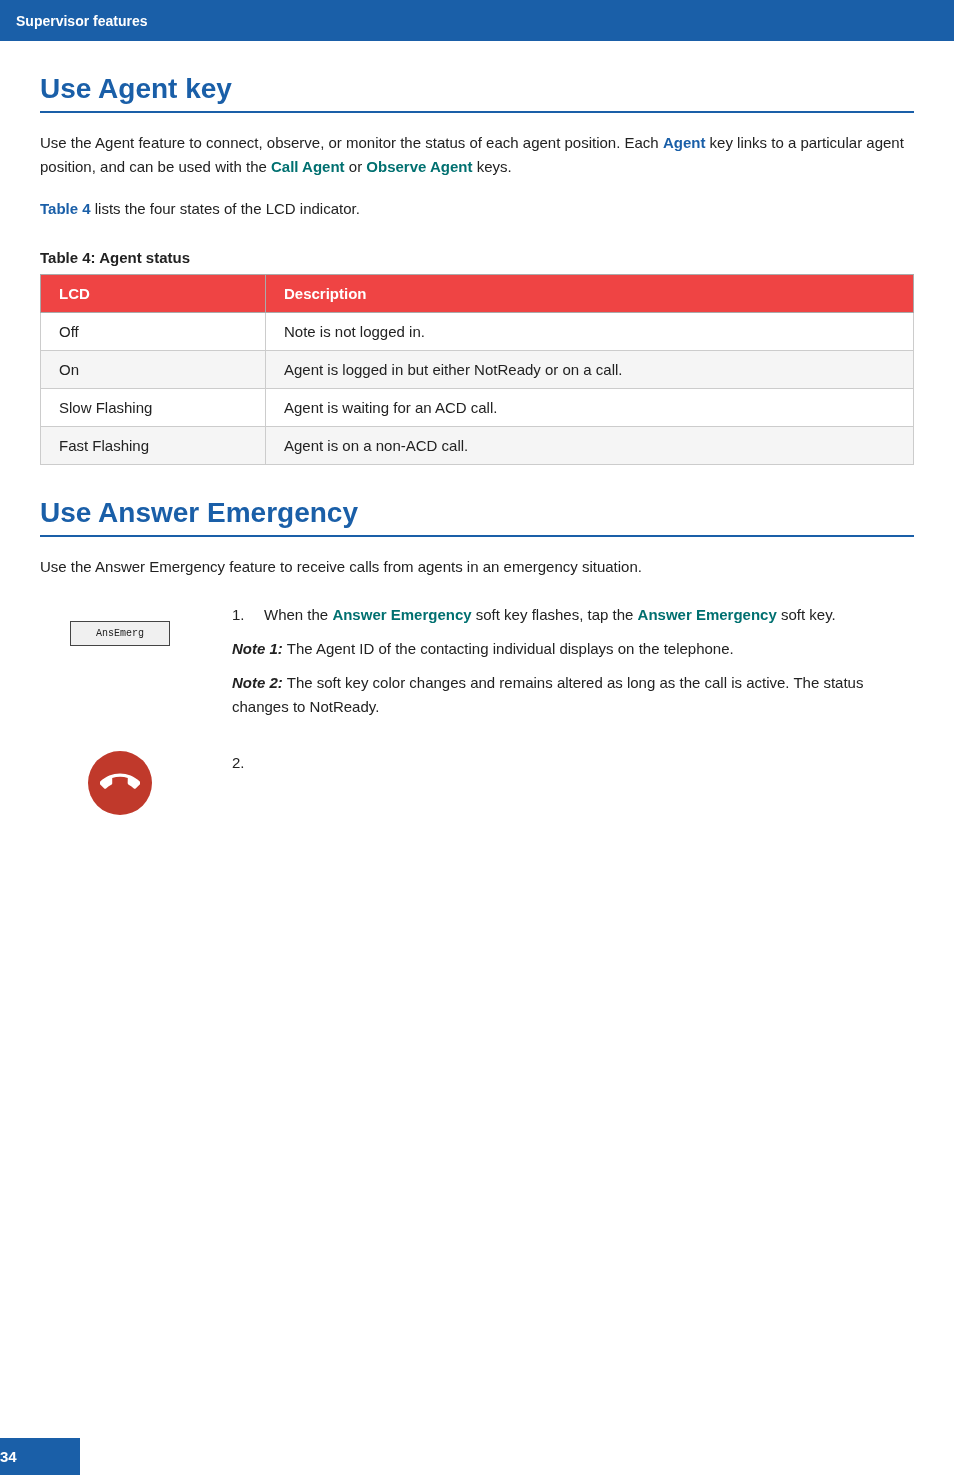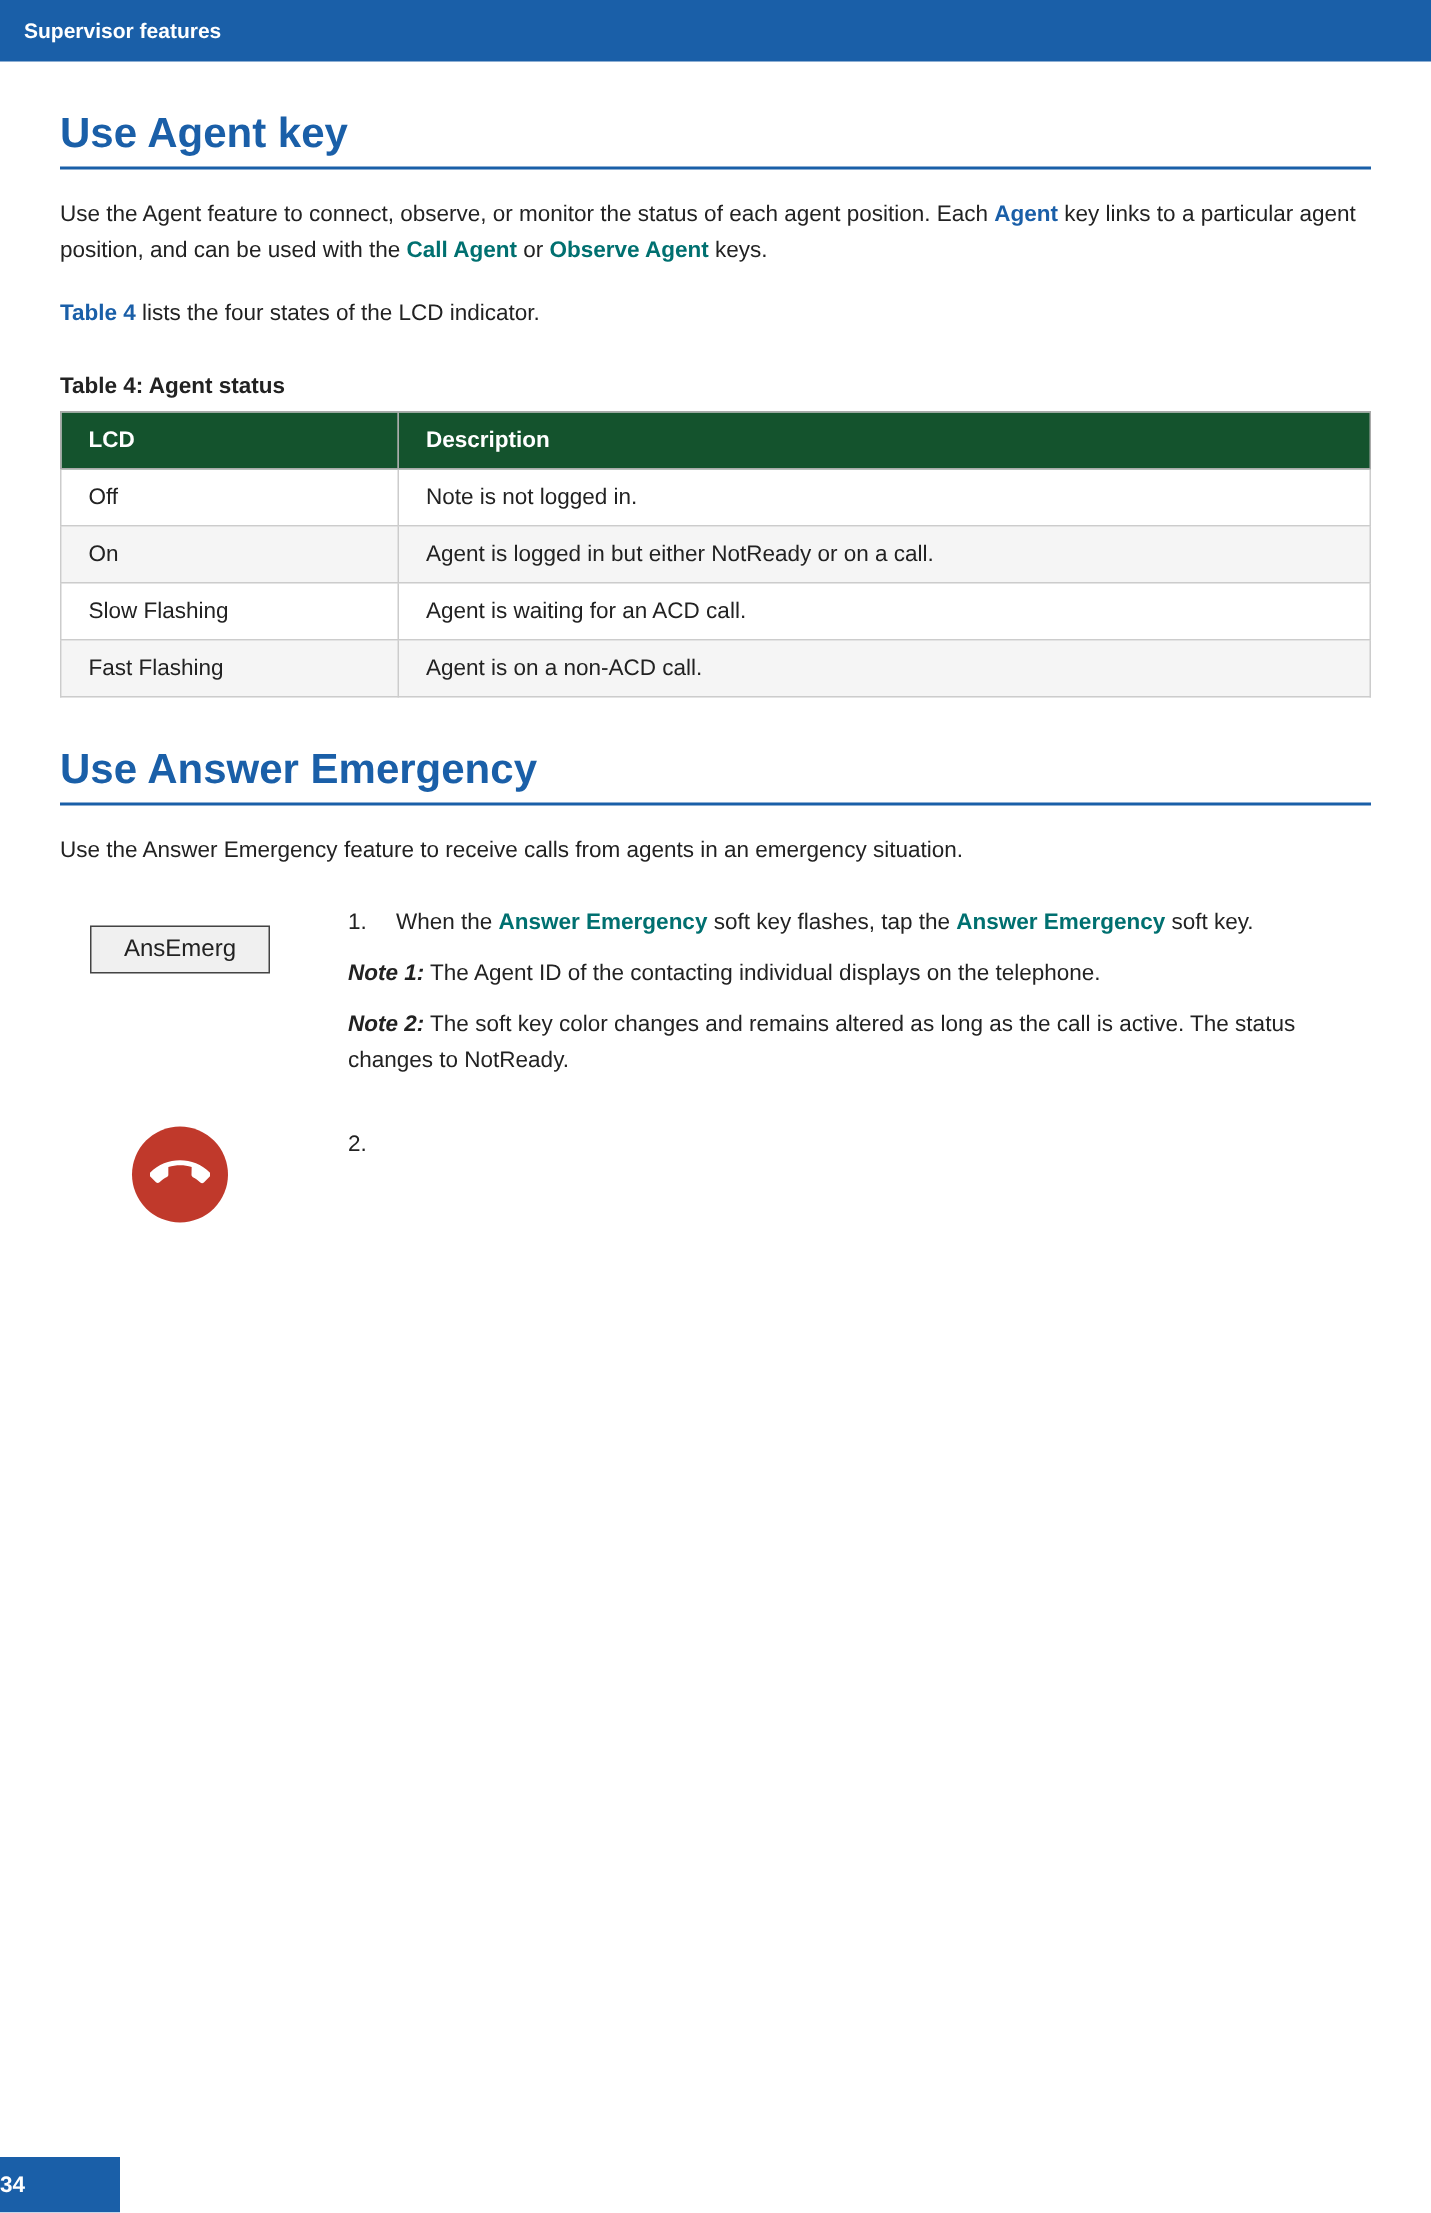--- a/index.html
+++ b/index.html
@@ -70,21 +70,21 @@
       margin-bottom: 8px;
     }
 
     
     .agent-table {
       border-collapse: collapse;
       width: 100%;
       margin-bottom: 14px;
     }
     .agent-table th {
-      background: #14532d;
+      background: #ef4444;
       color: #fff;
       font-weight: bold;
       padding: 10px 18px;
       text-align: left;
       font-size: 15px;
       border: 1px solid #aaa;
     }
     .agent-table td {
       padding: 10px 18px;
       border: 1px solid #ccc;
@@ -118,22 +118,22 @@
       align-items: center;
       justify-content: center;
       min-height: 60px;
     }
 
     
     .ans-emerg-btn {
       border: 1.5px solid #444;
       background: #f0f0f0;
       padding: 6px 22px;
-      font-size: 16px;
-      font-family: Liberation Sans, sans-serif;
+      font-size: 10px;
+      font-family: Liberation Mono, monospace;
       color: #222;
       display: inline-block;
       min-width: 100px;
       text-align: center;
     }
 
     
     .phone-icon-wrap {
       width: 64px;
       height: 64px;

